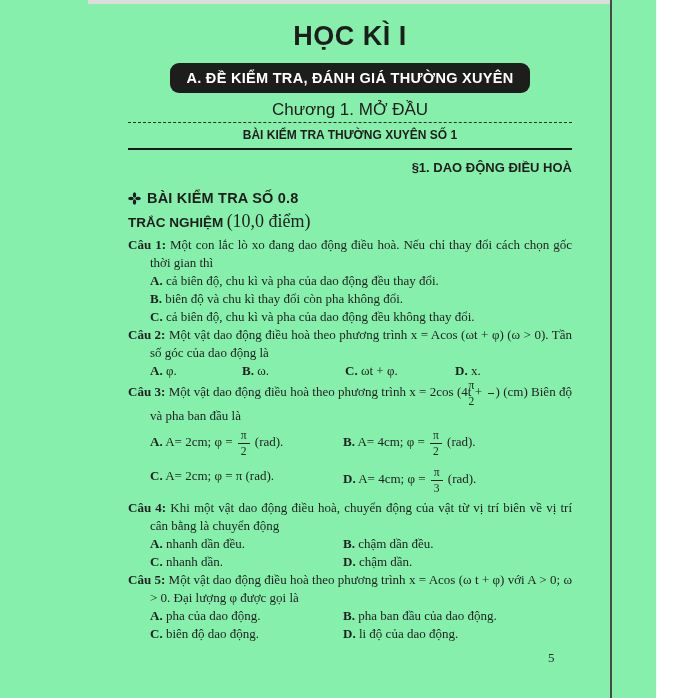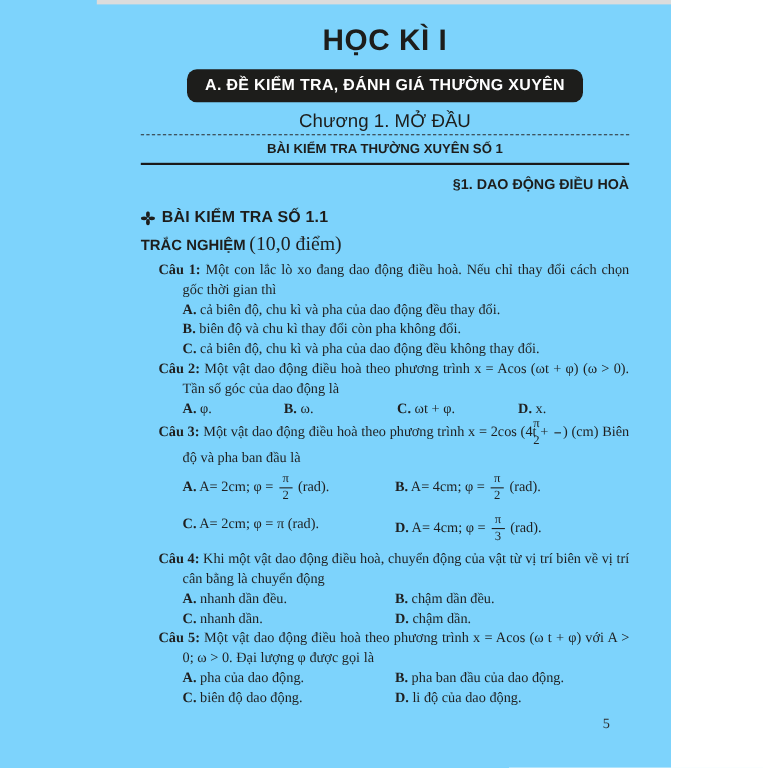--- a/index.html
+++ b/index.html
@@ -1,18 +1,18 @@
 <!DOCTYPE html>
 <html lang="vi"><head>
 <meta charset="utf-8">
 <style>
   html,body{margin:0;padding:0;background:#ffffff;}
   .page{
-    position:relative;width:578px;height:698px;background:#7dd3fc;
-    overflow:hidden;font-family:"Liberation Serif",serif;color:#1f1f1f;padding-left:32px;
+    position:relative;width:656px;height:698px;background:#86efac;
+    overflow:hidden;font-family:"Liberation Serif",serif;color:#1f1f1f;
   }
   .top-strip{position:absolute;left:88px;top:0;width:522px;height:4px;background:#dcdcdc;}
   .page-edge-line{position:absolute;left:610px;top:0;width:2px;height:698px;background:#4a4a4a;}
   .content{position:absolute;left:128px;top:0;width:444px;}
 
   
   .semester-title{
     margin-top:20px;text-align:center;font-family:"Liberation Sans",sans-serif;
     font-weight:700;font-size:27px;line-height:32px;color:#1d1d1b;letter-spacing:.5px;
   }
@@ -43,21 +43,21 @@
     color:#1d1d1b;letter-spacing:.2px;
   }
   .marker-icon{width:13px;height:13px;flex:0 0 auto;}
   .section-row{margin-top:6px;font-size:13.5px;line-height:18px;}
   .section-label{
     font-family:"Liberation Sans",sans-serif;font-weight:700;font-size:13.5px;color:#1d1d1b;margin-top:16px;
   }
   .section-points{font-family:Liberation Serif, serif;font-size:18px;color:#1f1f1f;text-align:center;}
 
   
-  #questions{margin-top:4px;font-size:13px;line-height:18px;margin-left:16px;}
+  #questions{margin-top:4px;font-size:13px;line-height:18px;}
   .question{margin:0;}
   .q-text{text-align:justify;padding-left:22px;text-indent:-22px;}
   .q-label{font-weight:700;}
   .opts{padding-left:22px;}
   .opts.stacked .opt{display:block;}
   .opts.row4{display:grid;grid-template-columns:92px 103px 110px 1fr;}
   .opts.grid2{display:grid;grid-template-columns:193px 1fr;}
   .opts.frac-rows .opt{padding:5px 0;}
   .opt-label{font-weight:700;}
 
@@ -97,21 +97,21 @@
 
     <div class="test-title-row">
       <svg class="marker-icon" viewBox="0 0 20 20" aria-hidden="true">
         <g fill="#1d1d1b">
           <ellipse cx="10" cy="4.6" rx="2.6" ry="4.4"></ellipse>
           <ellipse cx="10" cy="15.4" rx="2.6" ry="4.4"></ellipse>
           <ellipse cx="4.6" cy="10" rx="4.4" ry="2.6"></ellipse>
           <ellipse cx="15.4" cy="10" rx="4.4" ry="2.6"></ellipse>
         </g>
       </svg>
-      <span>BÀI KIỂM TRA SỐ 1.1</span>
+      <span>BÀI KIỂM TRA SỐ 0.8</span>
     </div>
 
     <div class="section-row">
       <span class="section-label">TRẮC NGHIỆM</span>
       <span class="section-points">(10,0 điểm)</span>
     </div>
 
     <div id="questions">
         <div class="question">
           <div class="q-text"><span class="q-label">Câu 1:</span> Một con lắc lò xo đang dao động điều hoà. Nếu chỉ thay đổi cách chọn gốc thời gian thì</div>

